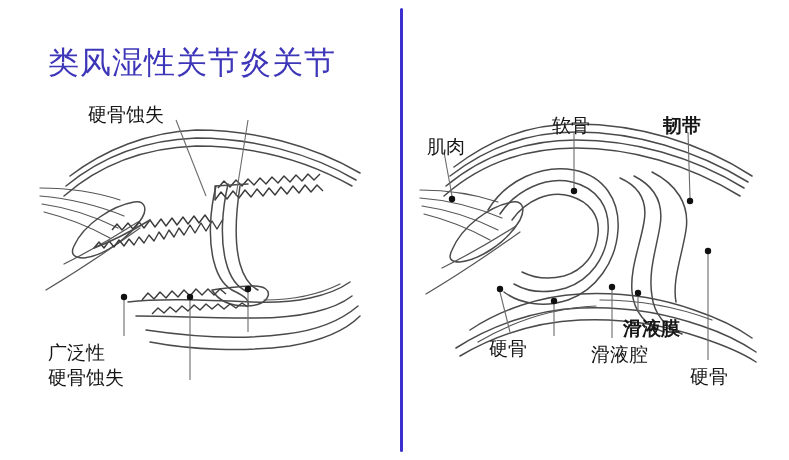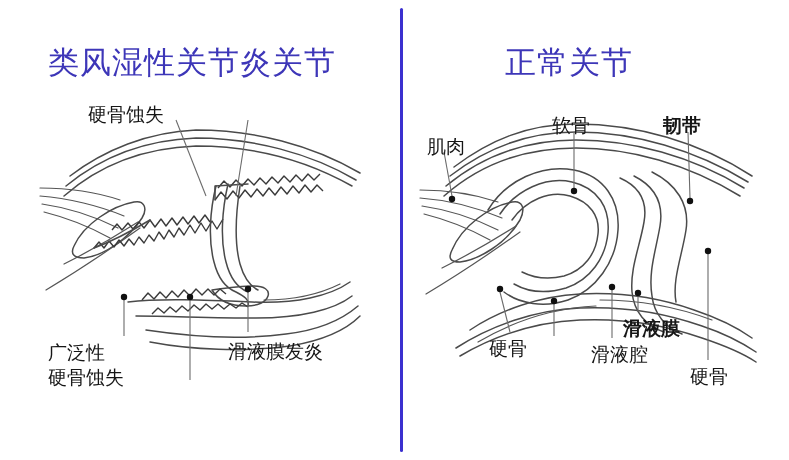--- a/index.html
+++ b/index.html
@@ -181,25 +181,23 @@
     <div class="title" id="title-left">类风湿性关节炎关节</div>
 
     <div class="label" style="left:88px;top:97px;">硬骨蚀失</div>
 
 
     <div class="label two-line" style="left:48px;top:334px;text-align:right;">广泛性</div>
 
     <div class="label two-line" style="left:48px;top:359px;">硬骨蚀失</div>
 
 
-    <div class="label" style="left:228px;top:334px;">滑液膜发炎</div>
   </div>
 
   <div class="panel" id="panel-right">
-    <div class="title" id="title-right" style="left:103px;top:36px;">正常关节</div>
 
     <div class="label" style="left:25px;top:129px;">肌肉</div>
 
     <div class="label" style="left:150px;top:108px;">软骨</div>
 
     <div class="label" style="left:261px;top:108px;font-weight:bold;">韧带</div>
 
     <div class="label" style="left:87px;top:331px;">硬骨</div>
 
 

